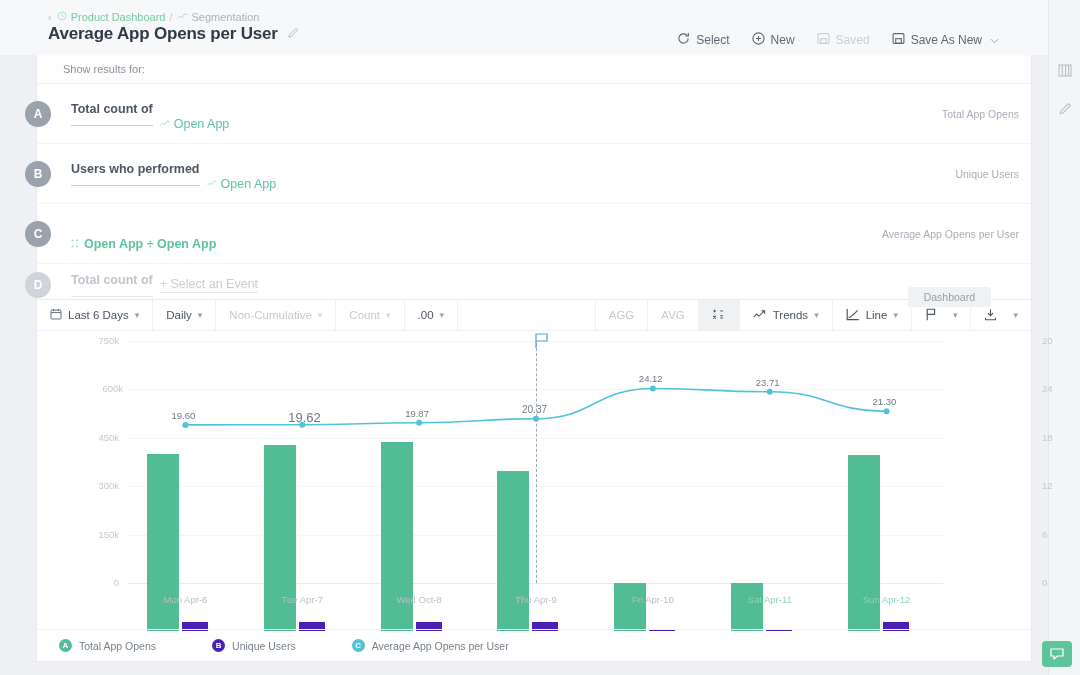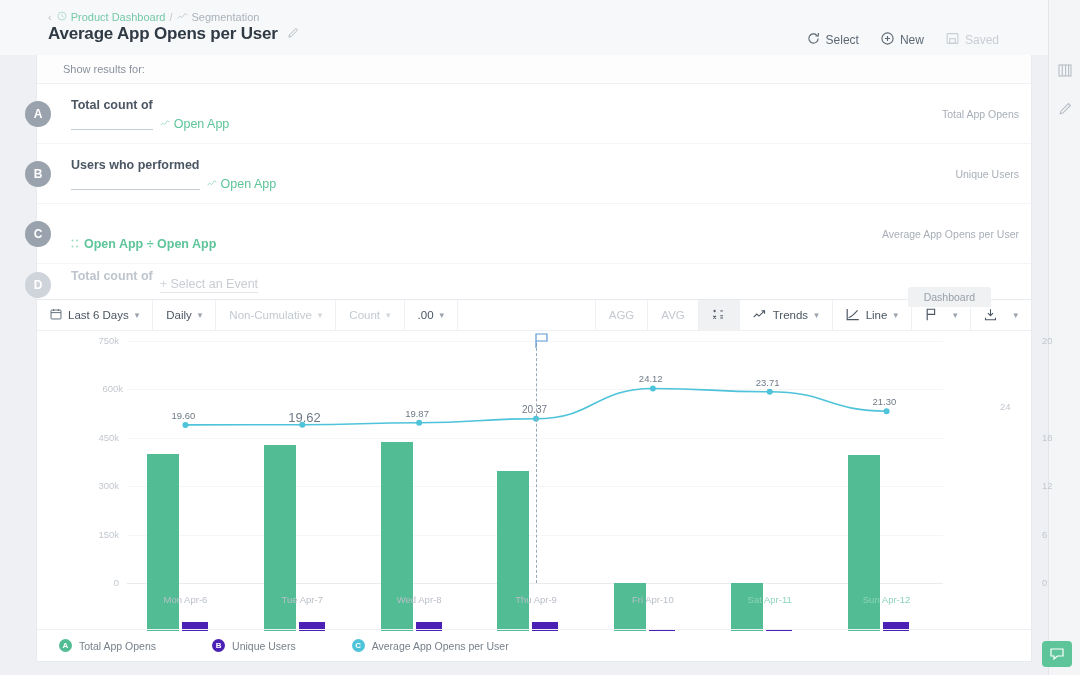--- a/index.html
+++ b/index.html
@@ -72,21 +72,21 @@
     border-bottom:1px solid #f2f4f6;
   }
   .badge {
     position:absolute; left:-12px; width:26px; height:26px; border-radius:50%;
     display:flex; align-items:center; justify-content:center;
     color:#fff; font-size:12px; font-weight:bold;
     background:#9aa3ad;
   }
   .badge.b-faded { background:#cfd4da; }
   .qbody { padding-left:34px; display:flex; align-items:center; gap:7px; font-size:12.5px; }
-  .q-lead { color:#4b5663; font-weight:bold; border-bottom:1px solid #c6ccd3; padding-bottom:17px;}
+  .q-lead { color:#4b5663; font-weight:bold; border-bottom:1px solid #c6ccd3; padding-bottom:9px;}
   .q-event { color:#5ec49a; display:flex; gap:4px;margin-top:20px; }
   .q-event.bold { font-weight:bold; }
   .q-ph { color:#c8ccd2; border-bottom:1px solid #e2e5ea; padding-bottom:1px; }
   .q-alias {
     position:absolute; right:0px; font-size:10.5px; color:#a8afb8; white-space:nowrap;
   }
   .qrow.faded .q-lead { color:#bfc5cc; border-bottom-color:#e4e7eb; }
   .qrow.last { border-bottom:none; height:42px; }
 
   .collapse-tab {
@@ -222,20 +222,34 @@
         <span>New</span>
       </div>
       <div class="hact disabled">
         <span>
           <svg width="13" height="13" viewBox="0 0 14 14" fill="none" stroke="currentColor" stroke-width="1.2">
               <rect x="1.2" y="1.8" width="11.6" height="10.4" rx="1"></rect>
               <rect x="4" y="7.2" width="6" height="5"></rect>
             </svg>
         </span>
         <span>Saved</span>
+      </div>
+      <div class="hact">
+        <span>
+          <svg width="13" height="13" viewBox="0 0 14 14" fill="none" stroke="currentColor" stroke-width="1.2">
+              <rect x="1.2" y="1.8" width="11.6" height="10.4" rx="1"></rect>
+              <rect x="4" y="7.2" width="6" height="5"></rect>
+            </svg>
+        </span>
+        <span>Save As New</span>
+        <span class="chev">
+          <svg width="9" height="6" viewBox="0 0 10 6" fill="none" stroke="currentColor" stroke-width="1.1">
+              <path d="M1 1l4 4 4-4"></path>
+            </svg>
+        </span>
       </div>
     </div>
   </div>
 
   <div class="card">
     <div class="show-for">Show results for:</div>
 
     <div class="qrow">
       <div class="badge">A</div>
       <div class="qbody">
@@ -438,27 +452,27 @@
           <div class="ylab" style="top: 246px; left: 40px; width: 42px;">0</div>
           <div class="ylab" style="top: 197.6px; left: 40px; width: 42px;">150k</div>
           <div class="ylab" style="top: 149.2px; left: 40px; width: 42px;">300k</div>
           <div class="ylab" style="top: 100.8px; left: 40px; width: 42px;">450k</div>
           <div class="ylab" style="top: 52.4px; left: 44px; width: 42px;">600k</div>
           <div class="ylab" style="top: 4px; left: 40px; width: 42px;">750k</div>
           <div class="ylab r" style="top: 246px; left: 1005px; width: 30px;">0</div>
           <div class="ylab r" style="top: 197.6px; left: 1005px; width: 30px;">6</div>
           <div class="ylab r" style="top: 149.2px; left: 1005px; width: 30px;">12</div>
           <div class="ylab r" style="top: 100.8px; left: 1005px; width: 30px;">18</div>
-          <div class="ylab r" style="top: 52.4px; left: 963px; width: 30px; margin-top: 18px;">24</div>
+          <div class="ylab r" style="top: 52.4px; left: 1005px; width: 30px;">24</div>
           <div class="ylab r" style="top: 4px; left: 1005px; width: 30px;">20</div>
         </div>
       <div id="xLabels">
           <div class="xlab" style="left: 84.4286px; top: 263px;">Mon Apr-6</div>
           <div class="xlab" style="left: 201.286px; top: 263px;">Tue Apr-7</div>
-          <div class="xlab" style="left: 318.143px; top: 263px;">Wed Apr-8</div>
+          <div class="xlab" style="left: 318.143px; top: 263px;">Wed Oct-8</div>
           <div class="xlab" style="left: 435px; top: 263px;">Thu Apr-9</div>
           <div class="xlab" style="left: 551.857px; top: 263px;">Fri Apr-10</div>
           <div class="xlab we" style="left: 668.714px; top: 263px;">Sat Apr-11</div>
           <div class="xlab we" style="left: 785.571px; top: 263px;">Sun Apr-12</div>
         </div>
       <div id="dataLabels">
           <div style="position: absolute; font-size: 9.5px; color: rgb(111, 122, 134); white-space: nowrap; left: 134.429px; top: 78.8933px;">19.60</div>
           <div style="position: absolute; font-size: 13px; color: rgb(111, 122, 134); white-space: nowrap; left: 251.286px; top: 78.732px;">19.62</div>
           <div style="position: absolute; font-size: 9.5px; color: rgb(111, 122, 134); white-space: nowrap; left: 368.143px; top: 76.7153px;">19.87</div>
           <div style="position: absolute; font-size: 10px; color: rgb(111, 122, 134); white-space: nowrap; left: 485px; top: 72.682px;">20.37</div>

